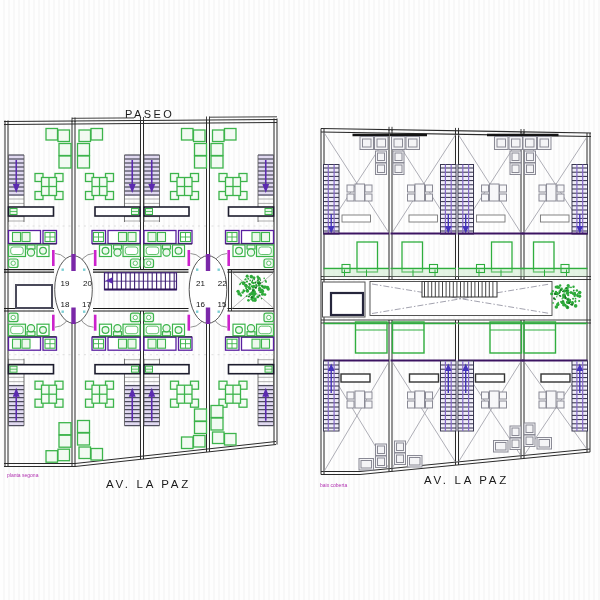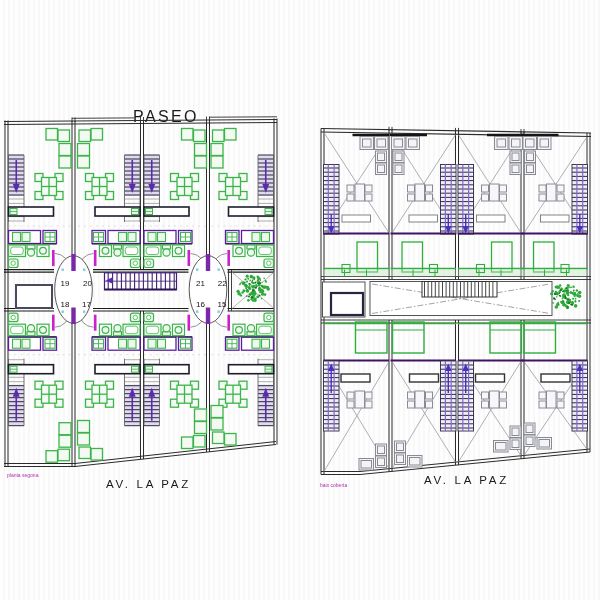--- a/index.html
+++ b/index.html
@@ -5,21 +5,21 @@
   html,body{margin:0;padding:0;background:#ffffff;}
   .page{position:relative;width:600px;height:600px;overflow:hidden;
         background:repeating-linear-gradient(90deg,#fefefe 0 3px,#f8f8f8 3px 5px);
         font-family:"Liberation Sans", sans-serif;}
   .lbl{position:absolute;color:#1a1a1a;}
 </style>
 </head>
 <body>
 <div class="page">
 
-<div class="lbl" style="left:133px;top:108px;font-size:16px;letter-spacing:2.4px;">PASEO</div>
+<div class="lbl" style="left:125px;top:108px;font-size:11px;letter-spacing:2.4px;">PASEO</div>
 
 <div class="lbl" style="left:106px;top:478px;font-size:11.5px;letter-spacing:2.7px;">AV. LA PAZ</div>
 
 <div class="lbl" style="left:424px;top:473.5px;font-size:11.5px;letter-spacing:2.7px;">AV. LA PAZ</div>
 
 <div class="lbl" style="left:7px;top:472px;font-size:5px;color:#b030b0;">planta segona</div>
 
 <div class="lbl" style="left:320px;top:482px;font-size:5px;color:#b030b0;">baix coberta</div>
 
 <svg style="position:absolute;left:0;top:0" width="600" height="600" viewBox="0 0 600 600">

